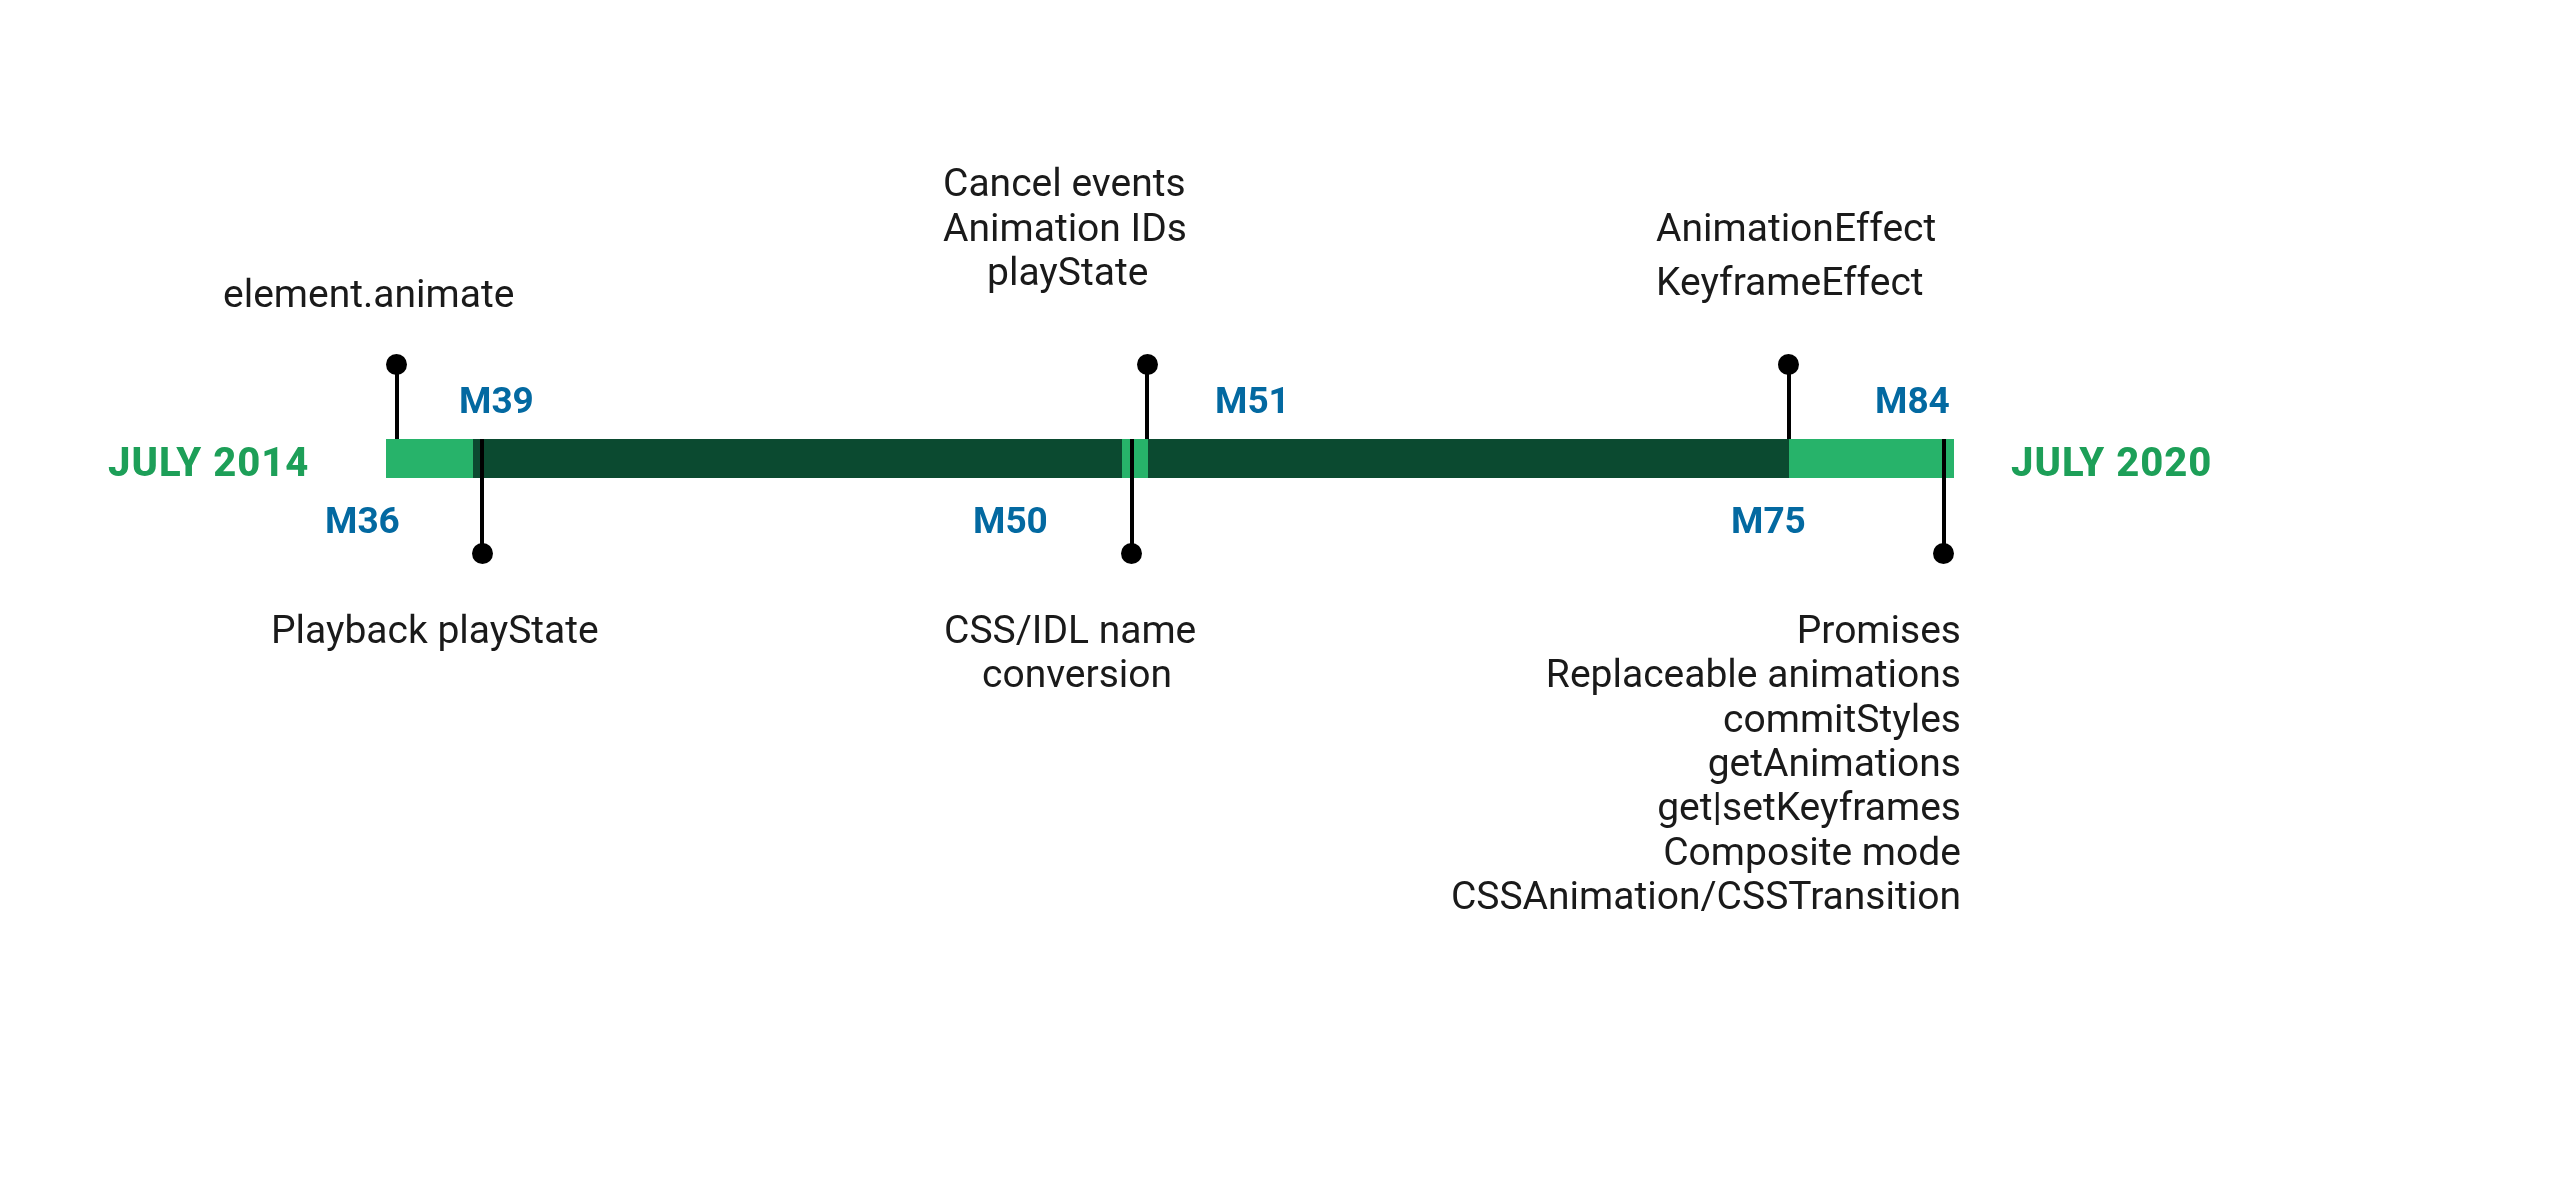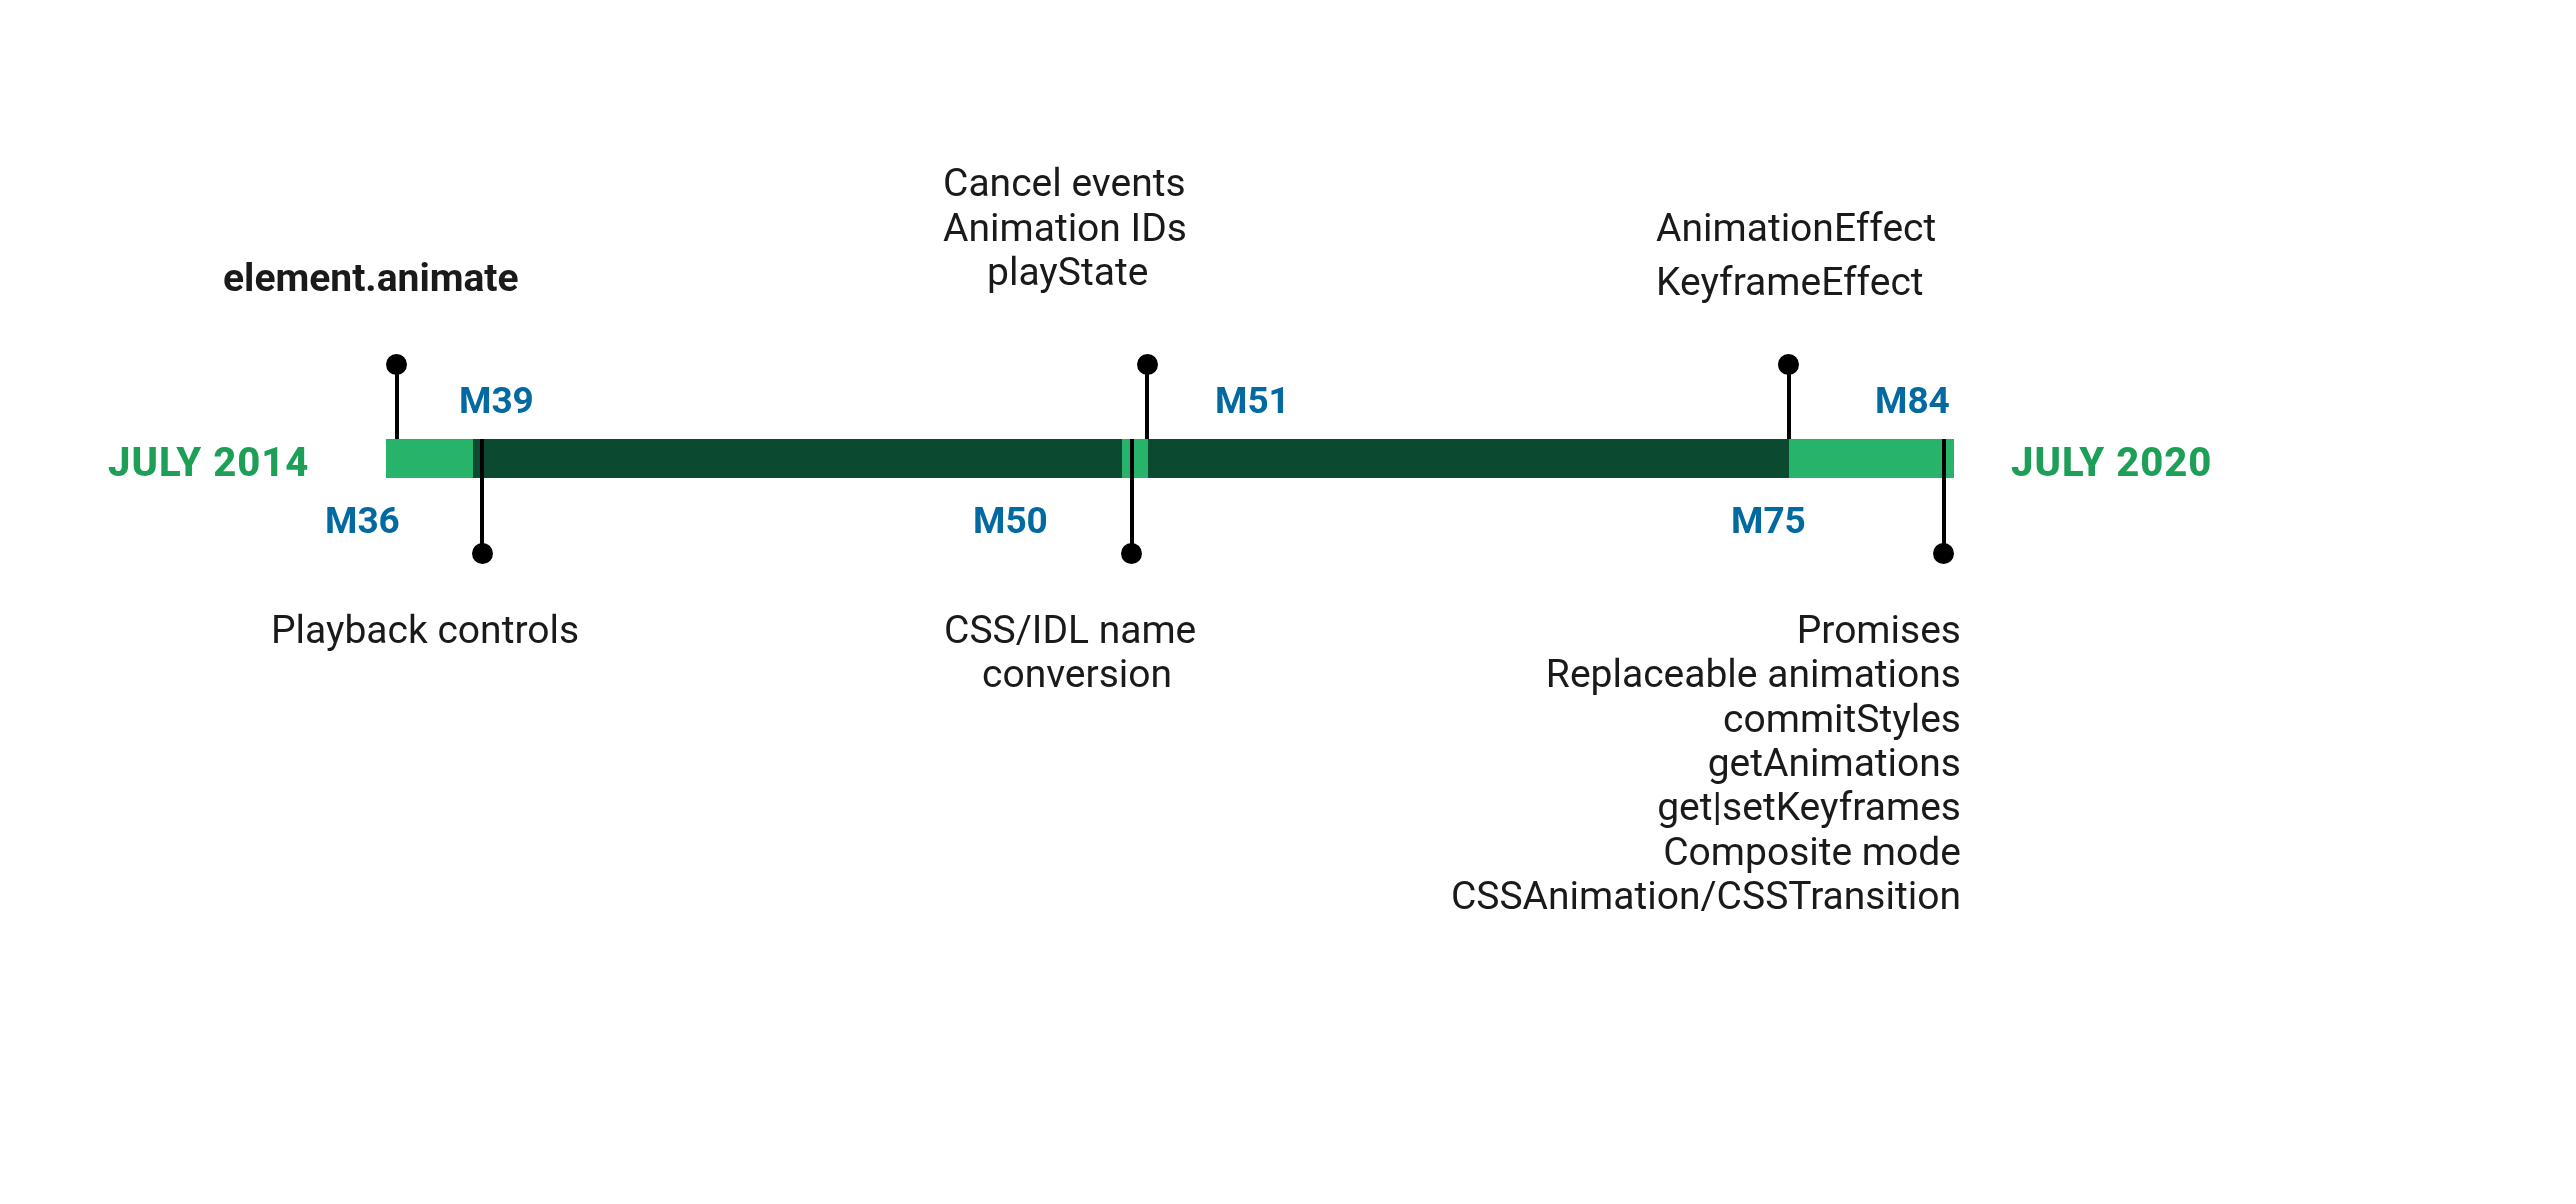--- a/index.html
+++ b/index.html
@@ -58,27 +58,27 @@
   <div class="bar" style="left:473px; top:439px; width:649px; background:#0b4a30;"></div>
   <div class="bar" style="left:1122px; top:439px; width:26px; background:#27b36a;"></div>
   <div class="bar" style="left:1148px; top:439px; width:641px; background:#0b4a30;"></div>
   <div class="bar" style="left:1789px; top:439px; width:165px; background:#27b36a;"></div>
 
   <div class="endcap" style="left:108px; top:439px;">JULY 2014</div>
   <div class="endcap" style="left:2011px; top:439px;">JULY 2020</div>
 
   <div class="stem" style="left:395px; top:364px; height:75px;"></div>
   <div class="dot" style="left:386px; top:354px;"></div>
-  <div class="label" style="left:223px; top:256px;font-weight:bold;">element.animate</div>
+  <div class="label" style="left:223px; top:272px;">element.animate</div>
   <div class="version" style="left:325px; top:499px;">M36</div>
 
   <div class="stem" style="left:480px; top:439px; height:114px;"></div>
   <div class="dot" style="left:472px; top:543px;"></div>
   <div class="version" style="left:459px; top:379px;">M39</div>
-  <div class="label" style="left:271px; top:608px;">Playback controls</div>
+  <div class="label" style="left:271px; top:608px;">Playback playState</div>
 
   <div class="stem" style="left:1130px; top:439px; height:114px;"></div>
   <div class="dot" style="left:1121px; top:543px;"></div>
   <div class="version" style="left:973px; top:499px;">M50</div>
   <div class="label" style="left:944px; top:608px;">CSS/IDL name</div>
   <div class="label" style="left:982px; top:652px;">conversion</div>
 
   <div class="stem" style="left:1145px; top:364px; height:75px;"></div>
   <div class="dot" style="left:1137px; top:354px;"></div>
   <div class="version" style="left:1215px; top:379px;">M51</div>

